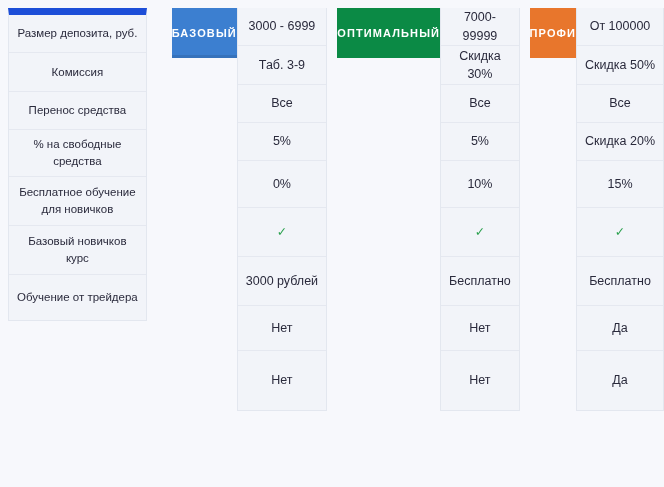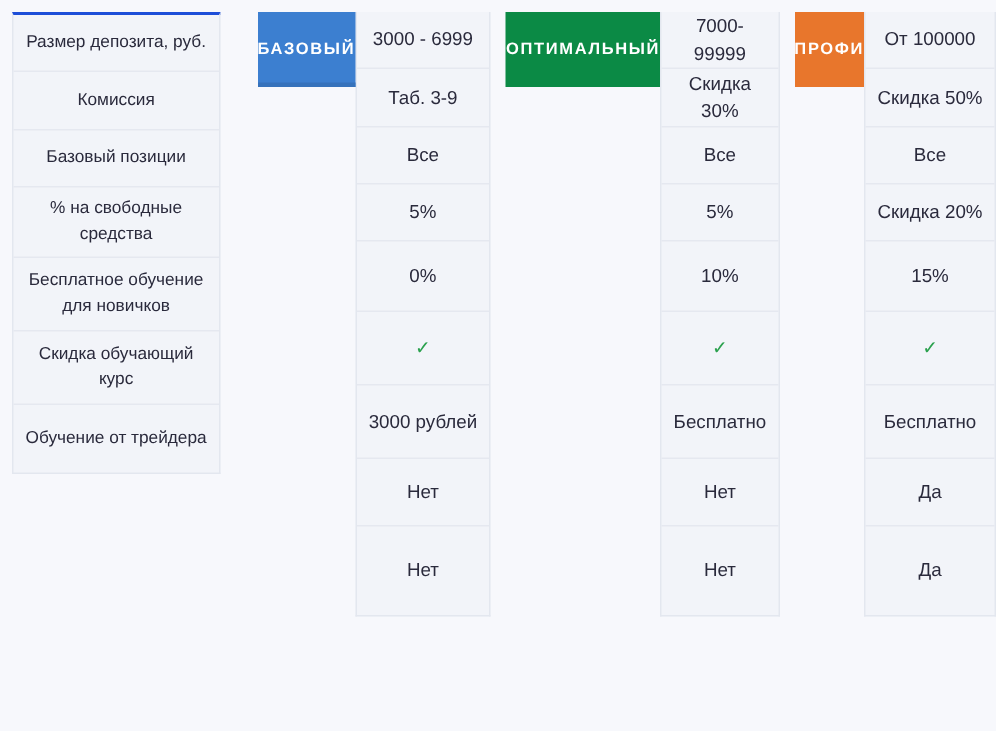--- a/index.html
+++ b/index.html
@@ -55,21 +55,21 @@
   .head-spacer{ height:50px; }
 
   
   .body{
     background:#f2f4f9;
     border:1px solid #e3e7ef;
     border-top:none;
     box-sizing:border-box;
   }
   .col-labels .body{
-    border-top:2px solid #1d4ed8;
+    border-top:7px solid #1d4ed8;
     background:#f2f4f9;
   }
 
   .cell{
     box-sizing:border-box;
     display:flex;
     align-items:center;
     justify-content:center;
     text-align:center;
     border-bottom:1px solid #e5e8f0;
@@ -104,26 +104,26 @@
 </head>
 <body>
 
 <div id="table">
 
   <div class="col col-labels">
     <div class="head-spacer"></div>
     <div class="body">
       <div class="cell r1">Размер депозита, руб.</div>
       <div class="cell r2">Комиссия</div>
-      <div class="cell r4">Базовый позиции</div>
+      <div class="cell r4">Перенос средства</div>
       <div class="cell r5 two-line">% на свободные
 средства</div>
       <div class="cell r6 two-line">Бесплатное обучение
 для новичков</div>
-      <div class="cell r7 two-line">Скидка обучающий
+      <div class="cell r7 two-line">Базовый новичков
 курс</div>
       <div class="cell r8">Обучение от трейдера</div>
     </div>
   </div>
 
   <div class="col col-plan p1">
     <div class="head blue">БАЗОВЫЙ</div>
     <div class="body">
       <div class="cell r1">3000 - 6999</div>
       <div class="cell r2">Таб. 3-9</div>

